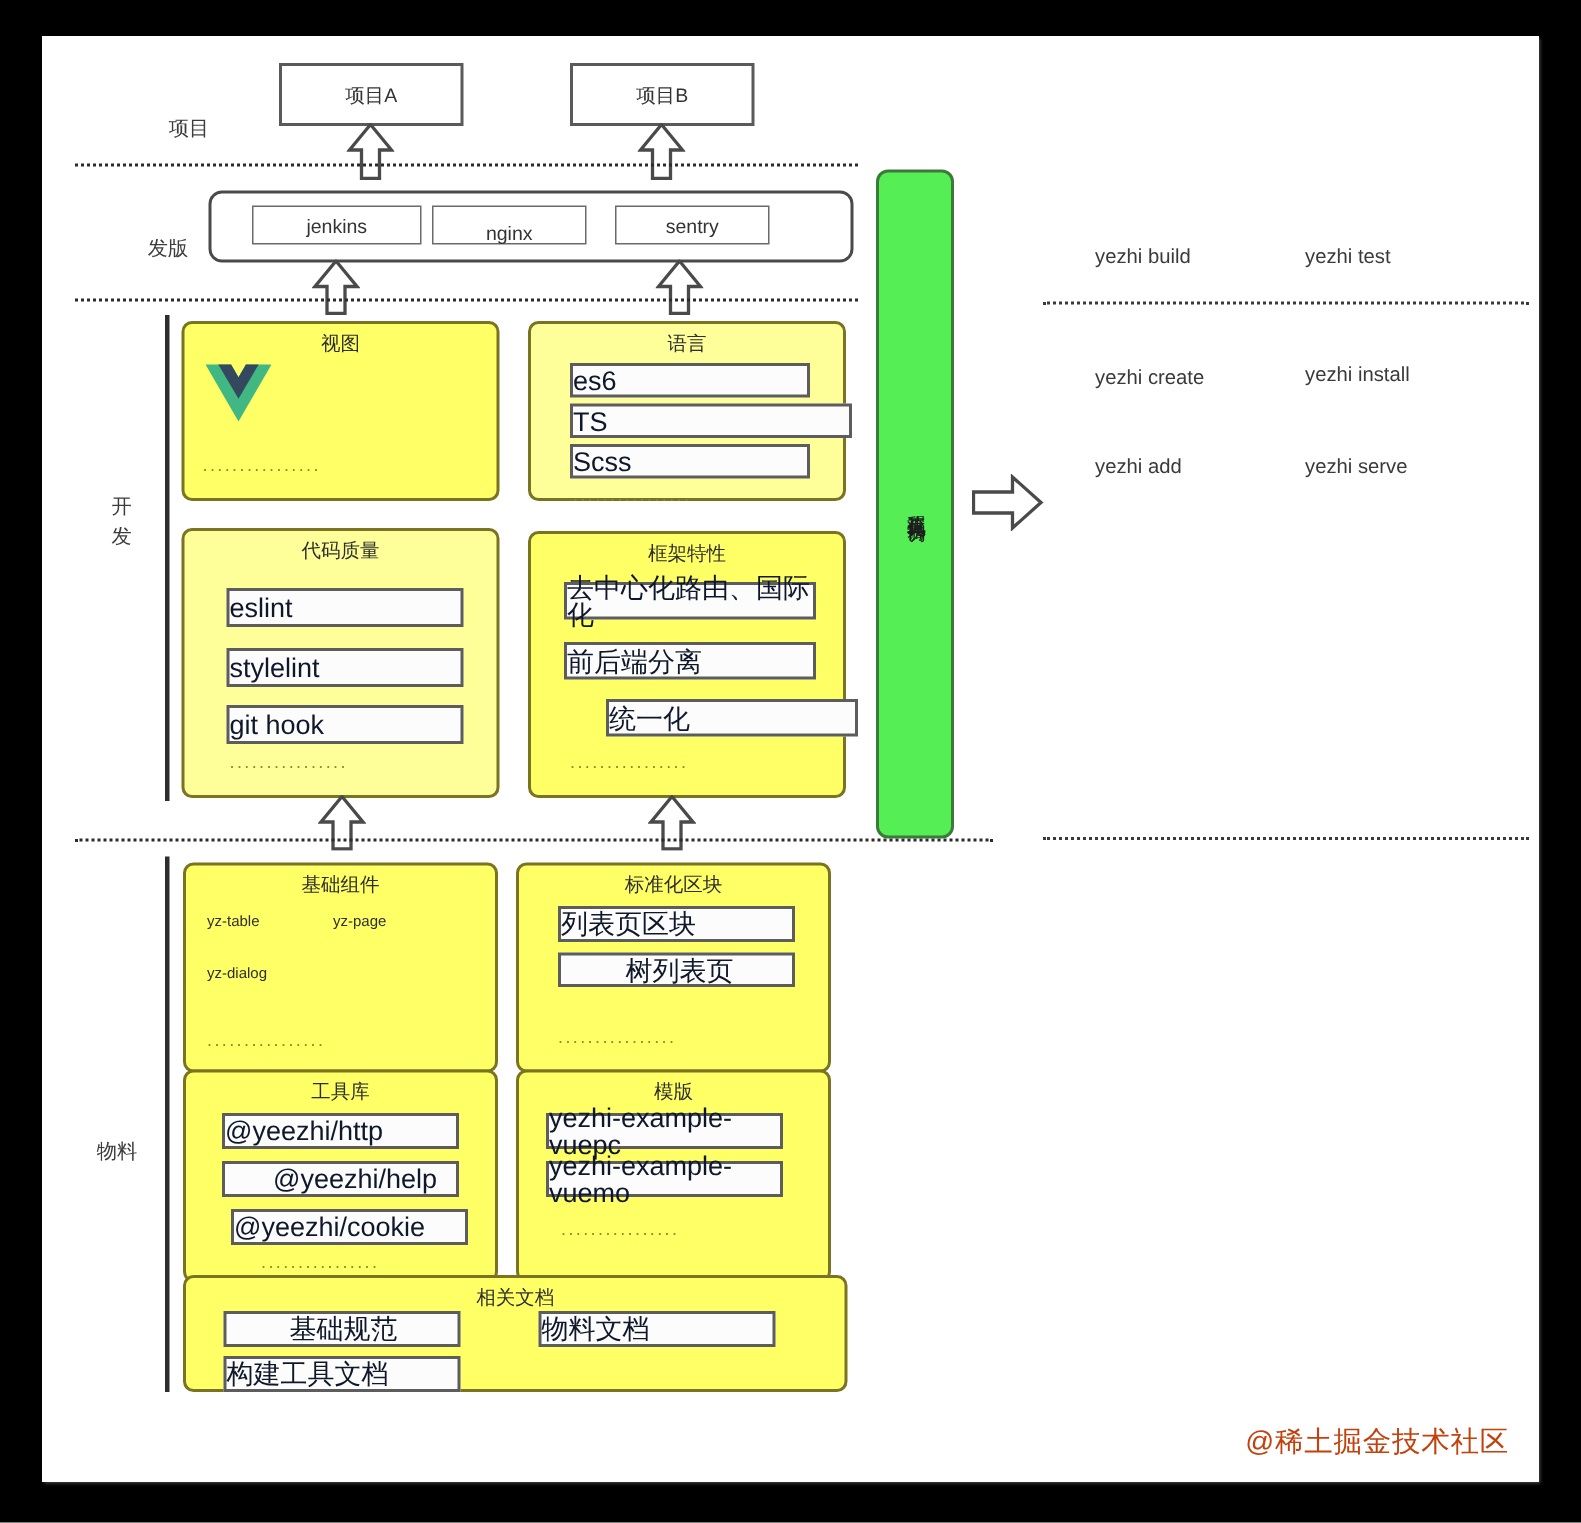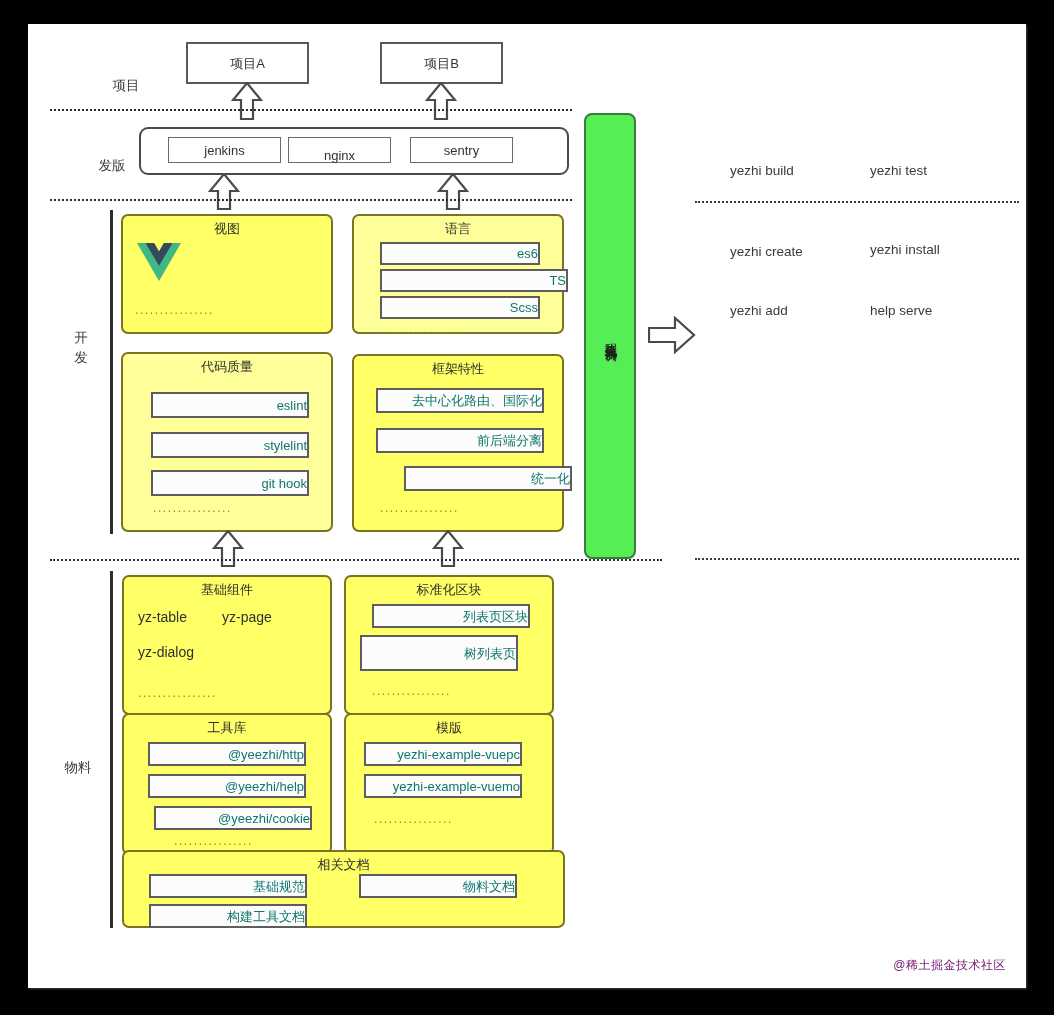--- a/index.html
+++ b/index.html
@@ -66,25 +66,25 @@
   .ydots{
     position:absolute;
     font-size:12px;color:#8a8a2a;letter-spacing:1.6px;
     line-height:1;white-space:nowrap;
   }
   .chip{
     position:absolute;
     background:#fcfcfc;
     border:2px solid #5d5d5d;
     box-sizing:border-box;
-    display:flex;align-items:center;justify-content:flex-end;
-    font-size:13px;color:#0f766e;line-height:1;
+    display:flex;align-items:center;justify-content:flex-start;
+    font-size:18px;color:#0f172a;line-height:1;
   }
   .plaintxt{
-    position:absolute;font-size:14px;color:#2f2f2f;
+    position:absolute;font-size:10px;color:#2f2f2f;
     line-height:1;white-space:nowrap;
   }
 
   
   .releasebox{
     box-sizing:border-box;
     border:2.5px solid #4a4a4a;
     border-radius:9px;
     background:#ffffff;
   }
@@ -115,21 +115,21 @@
     line-height:1;white-space:nowrap;
   }
 
   
   .vuelogo{position:absolute;}
 
   
   .watermark{
     position:absolute;
     right:20px;bottom:14px;
-    font-size:12px;color:#701a75;
+    font-size:19px;color:#c2410c;
     white-space:nowrap;
     letter-spacing:.5px;
   }
 </style>
 </head>
 <body>
 
 <div id="canvas">
 
   <div class="abs rowlabel" style="left:62px;top:48px;width:72px;height:28px;">项目</div>
@@ -264,32 +264,32 @@
     <div class="plaintxt" style="left:98px;top:33px;">yz-page</div>
     <div class="plaintxt" style="left:14px;top:68px;">yz-dialog</div>
     <div class="ydots" style="left:14px;top:110px;">................</div>
   </div>
 
   <div class="abs ycard" style="left:316px;top:551px;width:210px;height:140px;">
     <div class="ctitle">标准化区块</div>
     <div class="chip" style="left:26px;top:27px;width:158px;height:24px;">
       <span>列表页区块</span>
     </div>
-    <div class="chip" style="left:14px;top:58px;width:158px;height:36px;">
+    <div class="chip" style="left:26px;top:58px;width:158px;height:23px;padding-left:43px;">
       <span>树列表页</span>
     </div>
     <div class="ydots" style="left:26px;top:108px;">................</div>
   </div>
 
   <div class="abs ycard" style="left:94px;top:689px;width:210px;height:142px;">
     <div class="ctitle">工具库</div>
     <div class="chip" style="left:24px;top:27px;width:158px;height:24px;">
       <span>@yeezhi/http</span>
     </div>
-    <div class="chip" style="left:24px;top:59px;width:158px;height:24px;">
+    <div class="chip" style="left:24px;top:59px;width:158px;height:24px;padding-left:32px;">
       <span>@yeezhi/help</span>
     </div>
     <div class="chip" style="left:30px;top:91px;width:158px;height:24px;">
       <span>@yeezhi/cookie</span>
     </div>
     <div class="ydots" style="left:50px;top:120px;">................</div>
   </div>
 
   <div class="abs ycard" style="left:316px;top:689px;width:210px;height:142px;">
     <div class="ctitle">模版</div>
@@ -327,19 +327,19 @@
 
   <div class="cli" style="left:702px;top:140px;">yezhi build</div>
   <div class="cli" style="left:842px;top:140px;">yezhi test</div>
 
   <div class="abs hdots thin" style="left:667px;top:177px;width:324px;"></div>
 
   <div class="cli" style="left:702px;top:221px;">yezhi create</div>
   <div class="cli" style="left:842px;top:219px;">yezhi install</div>
 
   <div class="cli" style="left:702px;top:280px;">yezhi add</div>
-  <div class="cli" style="left:842px;top:280px;">help serve</div>
+  <div class="cli" style="left:842px;top:280px;">yezhi serve</div>
 
   <div class="abs hdots thin" style="left:667px;top:534px;width:324px;"></div>
 
   <div class="watermark">@稀土掘金技术社区</div>
 
 </div>
 
 </body></html>

